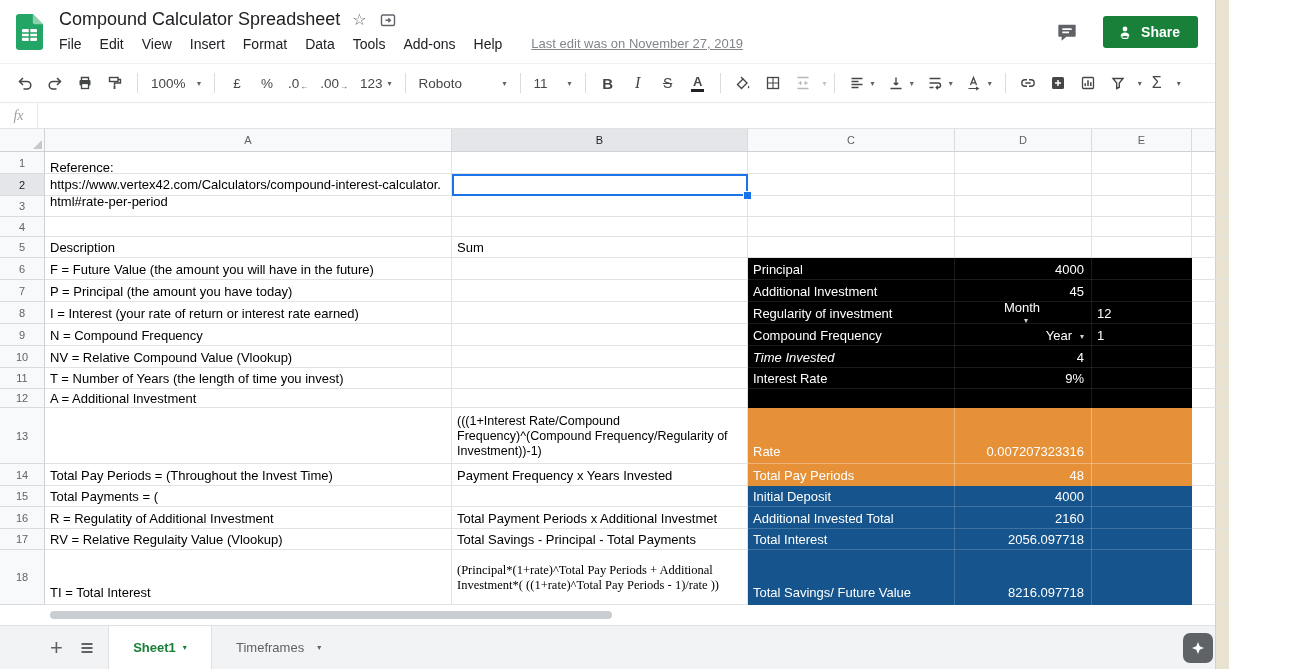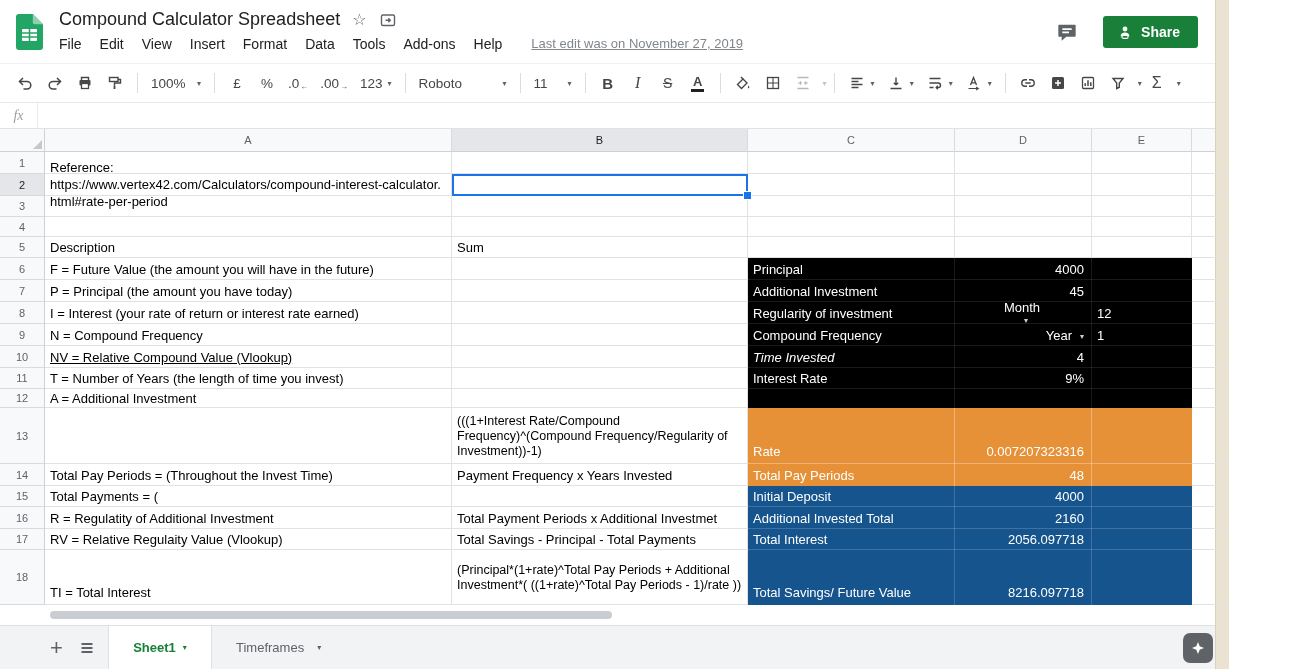--- a/index.html
+++ b/index.html
@@ -404,21 +404,21 @@
         </div>
         <div class="cell" style="left: 45px; width: 407px; top: 128px; height: 22px;">
           <span>P = Principal (the amount you have today)</span>
         </div>
         <div class="cell" style="left: 45px; width: 407px; top: 150px; height: 22px;">
           <span>I = Interest (your rate of return or interest rate earned)</span>
         </div>
         <div class="cell" style="left: 45px; width: 407px; top: 172px; height: 22px;">
           <span>N = Compound Frequency</span>
         </div>
-        <div class="cell" style="left: 45px; width: 407px; top: 194px; height: 22px; text-decoration: underline;">
+        <div class="cell" style="left: 45px; width: 407px; top: 194px; height: 22px;">
           <span>NV = Relative Compound Value (Vlookup)</span>
         </div>
         <div class="cell" style="left: 45px; width: 407px; top: 216px; height: 21px;">
           <span>T = Number of Years (the length of time you invest)</span>
         </div>
         <div class="cell" style="left: 45px; width: 407px; top: 237px; height: 19px;">
           <span>A = Additional Investment</span>
         </div>
         <div class="cell" style="left: 45px; width: 407px; top: 312px; height: 22px;">
           <span>Total Pay Periods = (Throughout the Invest Time)</span>
@@ -441,21 +441,21 @@
         <div class="cell wrap" style="left: 452px; width: 296px; top: 256px; height: 56px;"><span>(((1+Interest Rate/Compound Frequency)^(Compound Frequency/Regularity of Investment))-1)</span></div>
         <div class="cell" style="left: 452px; width: 296px; top: 312px; height: 22px;">
           <span>Payment Frequency x Years Invested</span>
         </div>
         <div class="cell" style="left: 452px; width: 296px; top: 355px; height: 22px;">
           <span>Total Payment Periods x Additional Investmet</span>
         </div>
         <div class="cell" style="left: 452px; width: 296px; top: 377px; height: 21px;">
           <span>Total Savings - Principal - Total Payments</span>
         </div>
-        <div class="cell wrap" style="left: 452px; width: 296px; top: 398px; height: 55px;"><span>(Principal*(1+rate)^Total Pay Periods + Additional Investment*( ((1+rate)^Total Pay Periods - 1)/rate ))</span></div>
+        <div class="cell wrap" style="left: 452px; width: 296px; top: 398px; height: 55px; font-family: Liberation Serif, serif;"><span>(Principal*(1+rate)^Total Pay Periods + Additional Investment*( ((1+rate)^Total Pay Periods - 1)/rate ))</span></div>
         <div class="cell white" style="left: 748px; width: 207px; top: 106px; height: 22px;">
           <span>Principal</span>
         </div>
         <div class="cell white" style="left: 748px; width: 207px; top: 128px; height: 22px;">
           <span>Additional Investment</span>
         </div>
         <div class="cell white" style="left: 748px; width: 207px; top: 150px; height: 22px;">
           <span>Regularity of investment</span>
         </div>
         <div class="cell white" style="left: 748px; width: 207px; top: 172px; height: 22px;">

